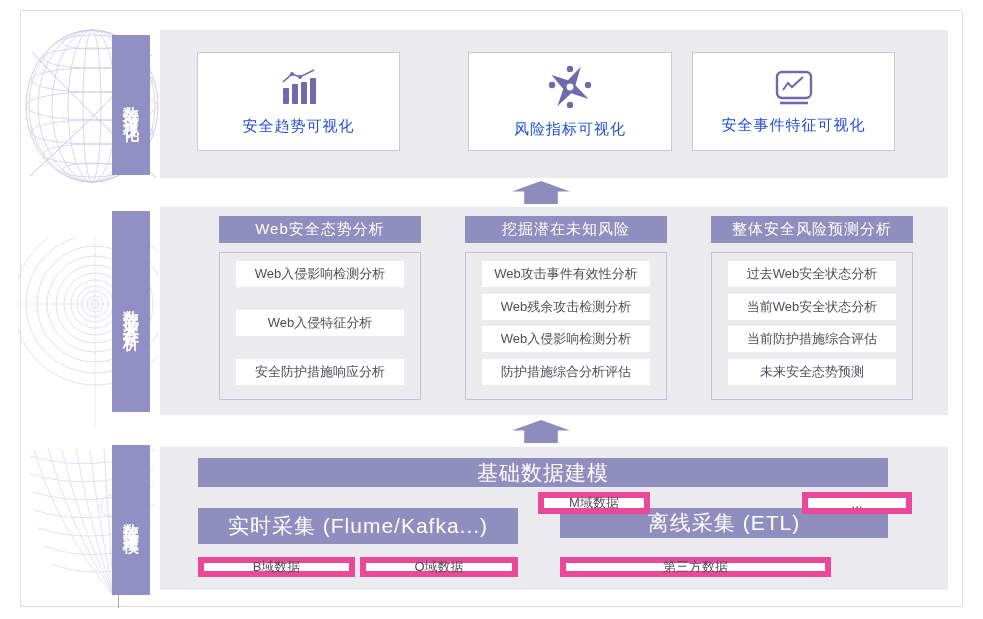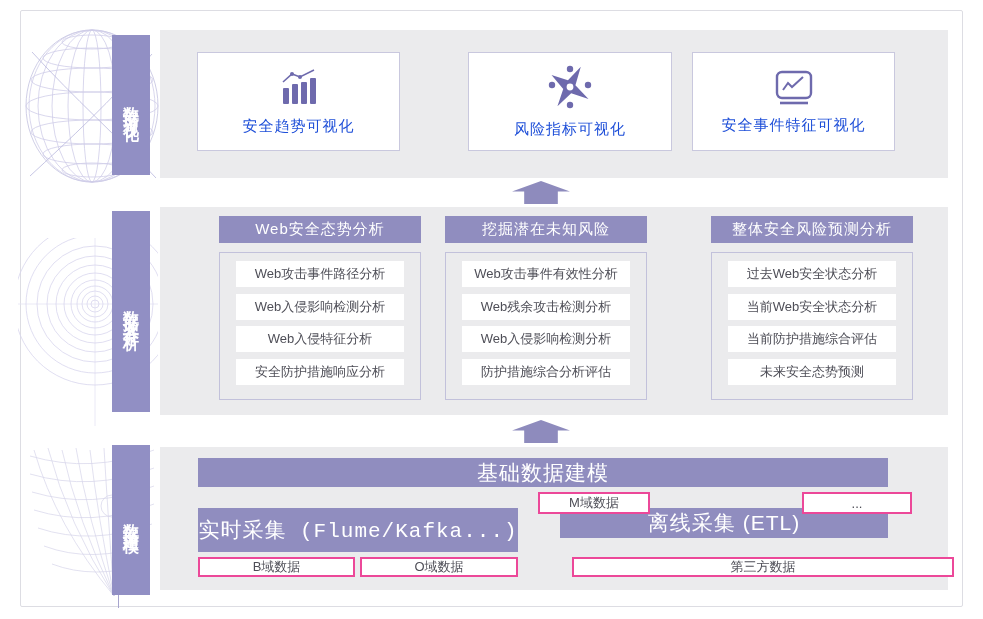--- a/index.html
+++ b/index.html
@@ -34,29 +34,29 @@
   .col-header{height:27px;background:#908dbf;color:#fff;font-size:15px;letter-spacing:1px;
     display:flex;align-items:center;justify-content:center;}
   .col-body{margin-top:9px;height:148px;border:1px solid #c2c1db;box-sizing:border-box;
     padding:8px 16px 14px 16px;display:flex;flex-direction:column;justify-content:space-between;}
   .item{height:26px;background:#ffffff;font-size:13px;color:#4e4e57;
     display:flex;align-items:center;justify-content:center;}
 
   .bar{position:absolute;background:#908dbf;color:#ffffff;font-size:21px;letter-spacing:1px;
     display:flex;align-items:center;justify-content:center;}
   .bar.base{left:198px;top:458px;width:690px;height:29px;}
-  .bar.realtime{left:198px;top:508px;width:320px;height:44px;font-family:Liberation Mono, monospace;}
+  .bar.realtime{left:198px;top:508px;width:320px;height:36px;}
   .bar.offline{left:560px;top:508px;width:328px;height:30px;}
-  .small-box{position:absolute;background:#ffffff;border:2px solid #ec4899;z-index:2;
+  .small-box{position:absolute;background:#ffffff;border:6px solid #ec4899;z-index:2;
     font-size:13px;color:#4e4e57;display:flex;align-items:center;justify-content:center;box-sizing:border-box;}
   .sb-m{left:538px;top:492px;width:112px;height:22px;}
   .sb-e{left:802px;top:492px;width:110px;height:22px;}
   .sb-b{left:198px;top:557px;width:157px;height:20px;}
   .sb-o{left:360px;top:557px;width:158px;height:20px;}
-  .sb-t{left:572px;top:557px;width:382px;height:20px;}
+  .sb-t{left:560px;top:557px;width:271px;height:20px;}
 </style>
 </head>
 <body>
 
 <div class="canvas">
   <div class="frame"></div>
 
   <svg class="deco" style="left:24px;top:28px;" width="136" height="156" viewBox="0 0 136 156">
     <g fill="none" stroke="#cfcde8" stroke-width="0.8">
       <ellipse cx="68" cy="78" rx="66" ry="76" stroke="#c3c1e0"></ellipse>
@@ -163,28 +163,27 @@
   <div class="block-arrow" style="top:181px;"></div>
 
   <div class="panel b2"></div>
   <div class="strip s2">
     <span>数据业务分析</span>
   </div>
 
   <div class="col" style="left:197px;">
     <div class="col-header">Web安全态势分析</div>
     <div class="col-body">
-      <div class="item">Web攻击事件路径分析</div>
       <div class="item">Web入侵影响检测分析</div>
       <div class="item">Web入侵特征分析</div>
       <div class="item">安全防护措施响应分析</div>
     </div>
   </div>
 
-  <div class="col" style="left:423px;border-radius:17px;">
+  <div class="col" style="left:443px;border-radius:17px;">
     <div class="col-header">挖掘潜在未知风险</div>
     <div class="col-body">
       <div class="item">Web攻击事件有效性分析</div>
       <div class="item">Web残余攻击检测分析</div>
       <div class="item">Web入侵影响检测分析</div>
       <div class="item">防护措施综合分析评估</div>
     </div>
   </div>
 
   <div class="col" style="left:689px;border-radius:27px;">

